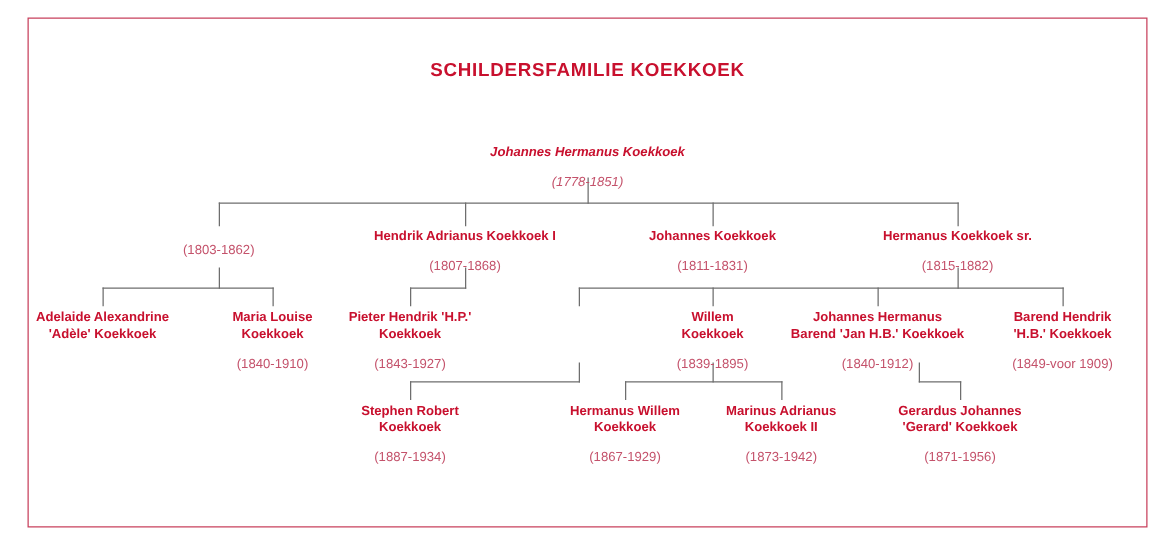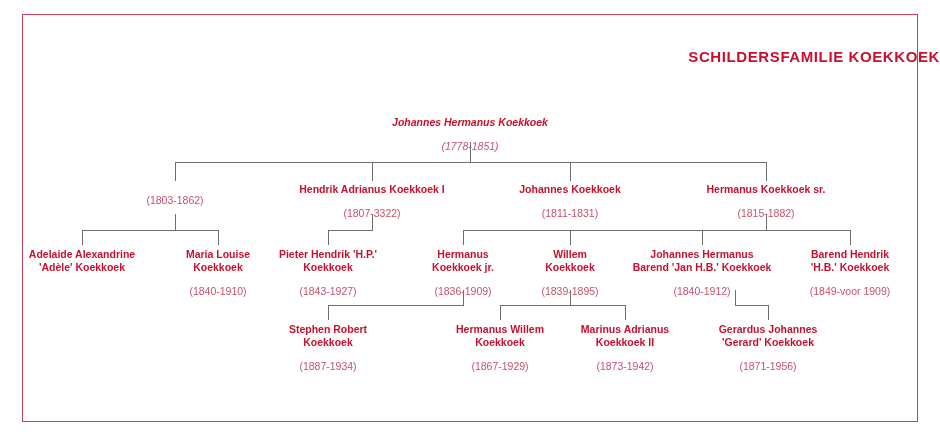--- a/index.html
+++ b/index.html
@@ -23,21 +23,21 @@
     height: 408px;
     border: 1.5px solid #c8405c;
     box-sizing: border-box;
     pointer-events: none;
   }
   #title {
     position: absolute;
     left: 0;
     top: 48px;
     width: 940px;
-    text-align: right;
+    text-align: center;
     font-size: 15px;
     font-weight: bold;
     letter-spacing: 0.6px;
     color: #c8102e;
   }
   .node {
     position: absolute;
     text-align: center;
     transform: translateX(-50%);
     line-height: 13px;
@@ -111,21 +111,21 @@
   <div class="node" style="left:470px; top:116px; width:260px;font-style:italic;">
     <span class="nm">Johannes Hermanus Koekkoek</span>
     <span class="dt">(1778-1851)</span>
   </div>
 
   <div class="node" style="left:175px; top:183px; width:200px;">
     <span class="dt">(1803-1862)</span>
   </div>
   <div class="node" style="left:372px; top:183px; width:210px;">
     <span class="nm">Hendrik Adrianus Koekkoek I</span>
-    <span class="dt">(1807-3322)</span>
+    <span class="dt">(1807-1868)</span>
   </div>
   <div class="node" style="left:570px; top:183px; width:180px;">
     <span class="nm">Johannes Koekkoek</span>
     <span class="dt">(1811-1831)</span>
   </div>
   <div class="node" style="left:766px; top:183px; width:190px;">
     <span class="nm">Hermanus Koekkoek sr.</span>
     <span class="dt">(1815-1882)</span>
   </div>
 
@@ -135,25 +135,20 @@
   </div>
   <div class="node" style="left:218px; top:248px; width:110px;">
     <span class="nm">Maria Louise
 Koekkoek</span>
     <span class="dt">(1840-1910)</span>
   </div>
   <div class="node" style="left:328px; top:248px; width:140px;">
     <span class="nm">Pieter Hendrik 'H.P.'
 Koekkoek</span>
     <span class="dt">(1843-1927)</span>
-  </div>
-  <div class="node" style="left:463px; top:248px; width:115px;">
-    <span class="nm">Hermanus
-Koekkoek jr.</span>
-    <span class="dt">(1836-1909)</span>
   </div>
   <div class="node" style="left:570px; top:248px; width:105px;">
     <span class="nm">Willem
 Koekkoek</span>
     <span class="dt">(1839-1895)</span>
   </div>
   <div class="node" style="left:702px; top:248px; width:180px;text-align:center;">
     <span class="nm">Johannes Hermanus
 Barend 'Jan H.B.' Koekkoek</span>
     <span class="dt">(1840-1912)</span>

